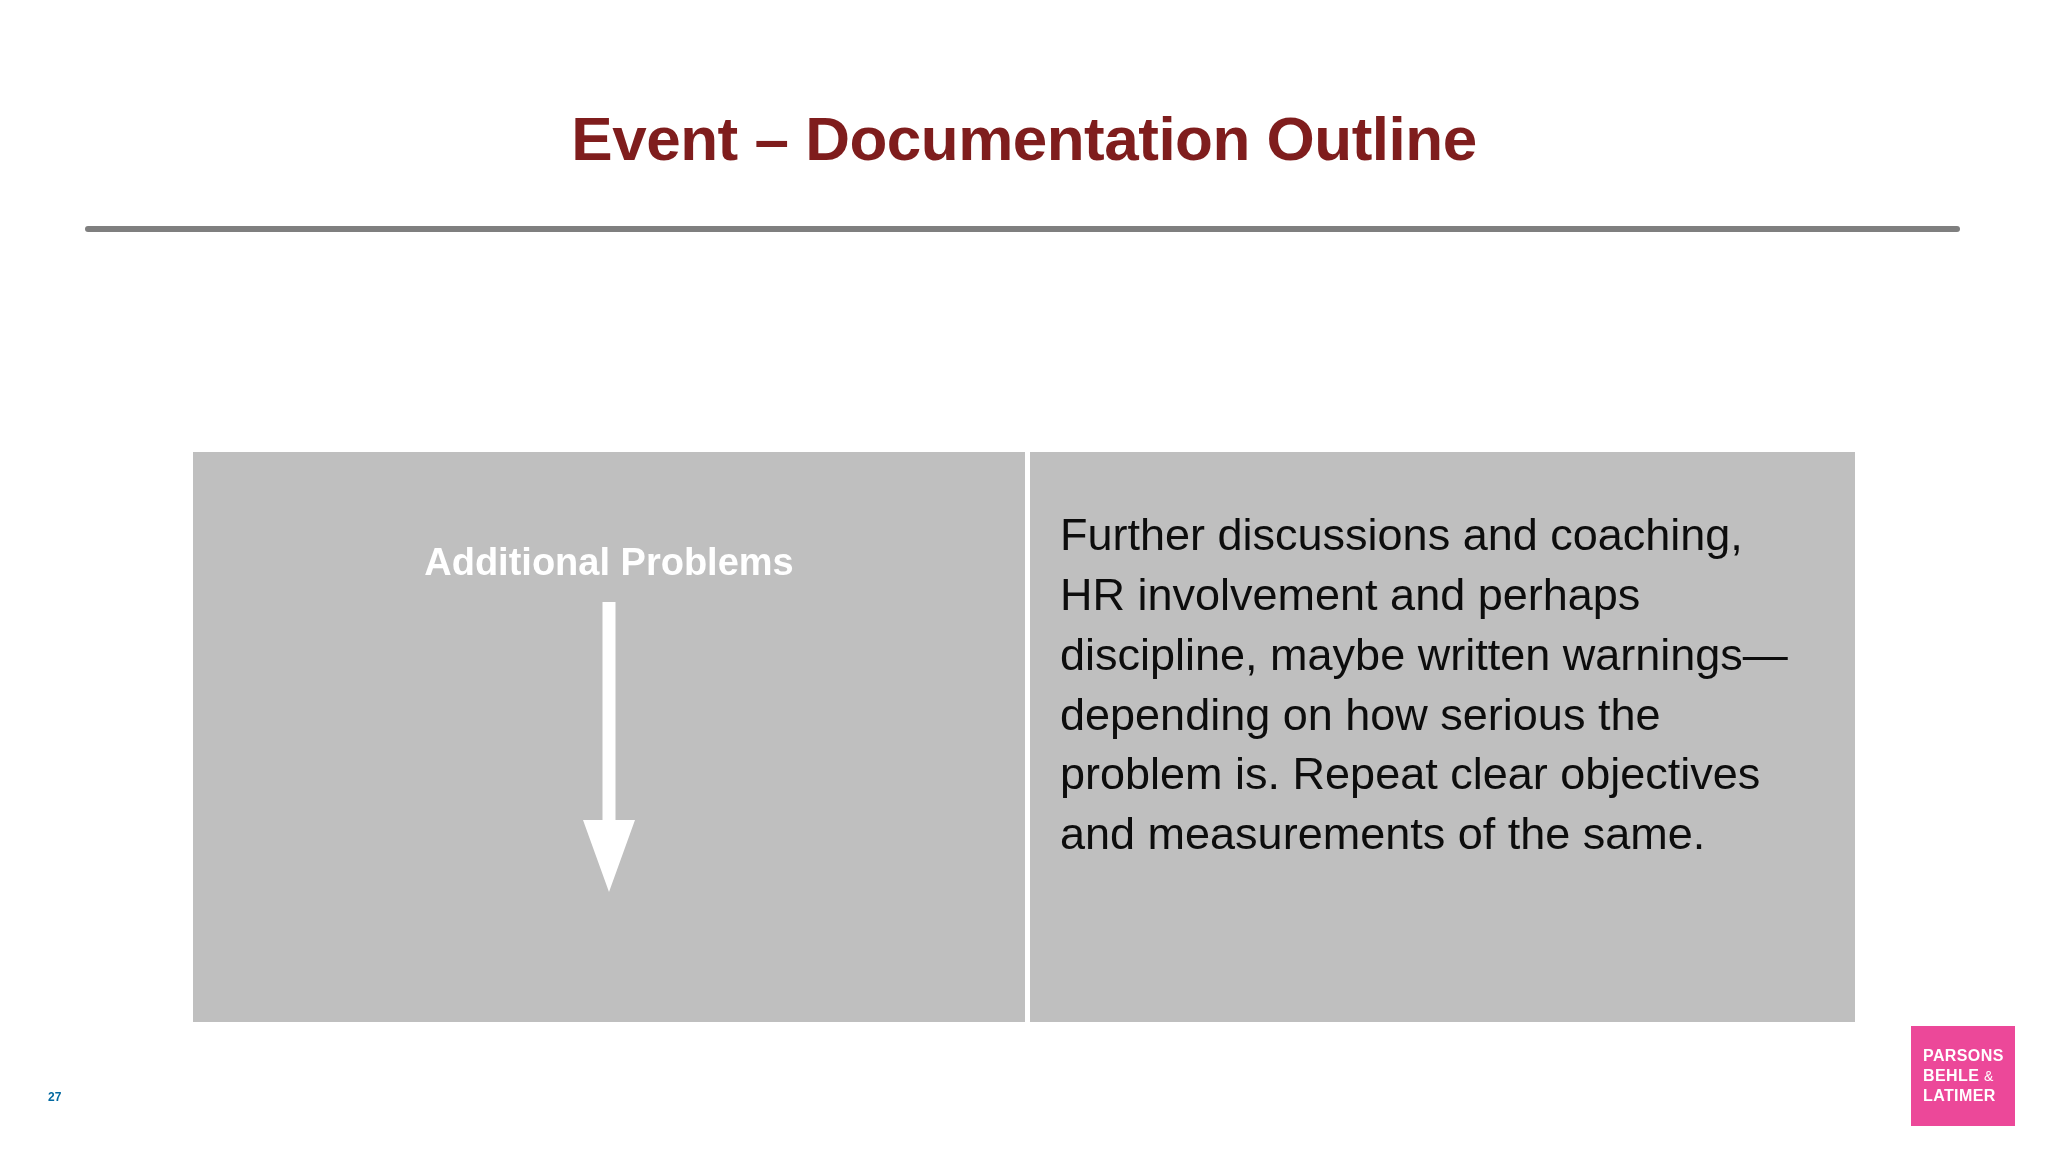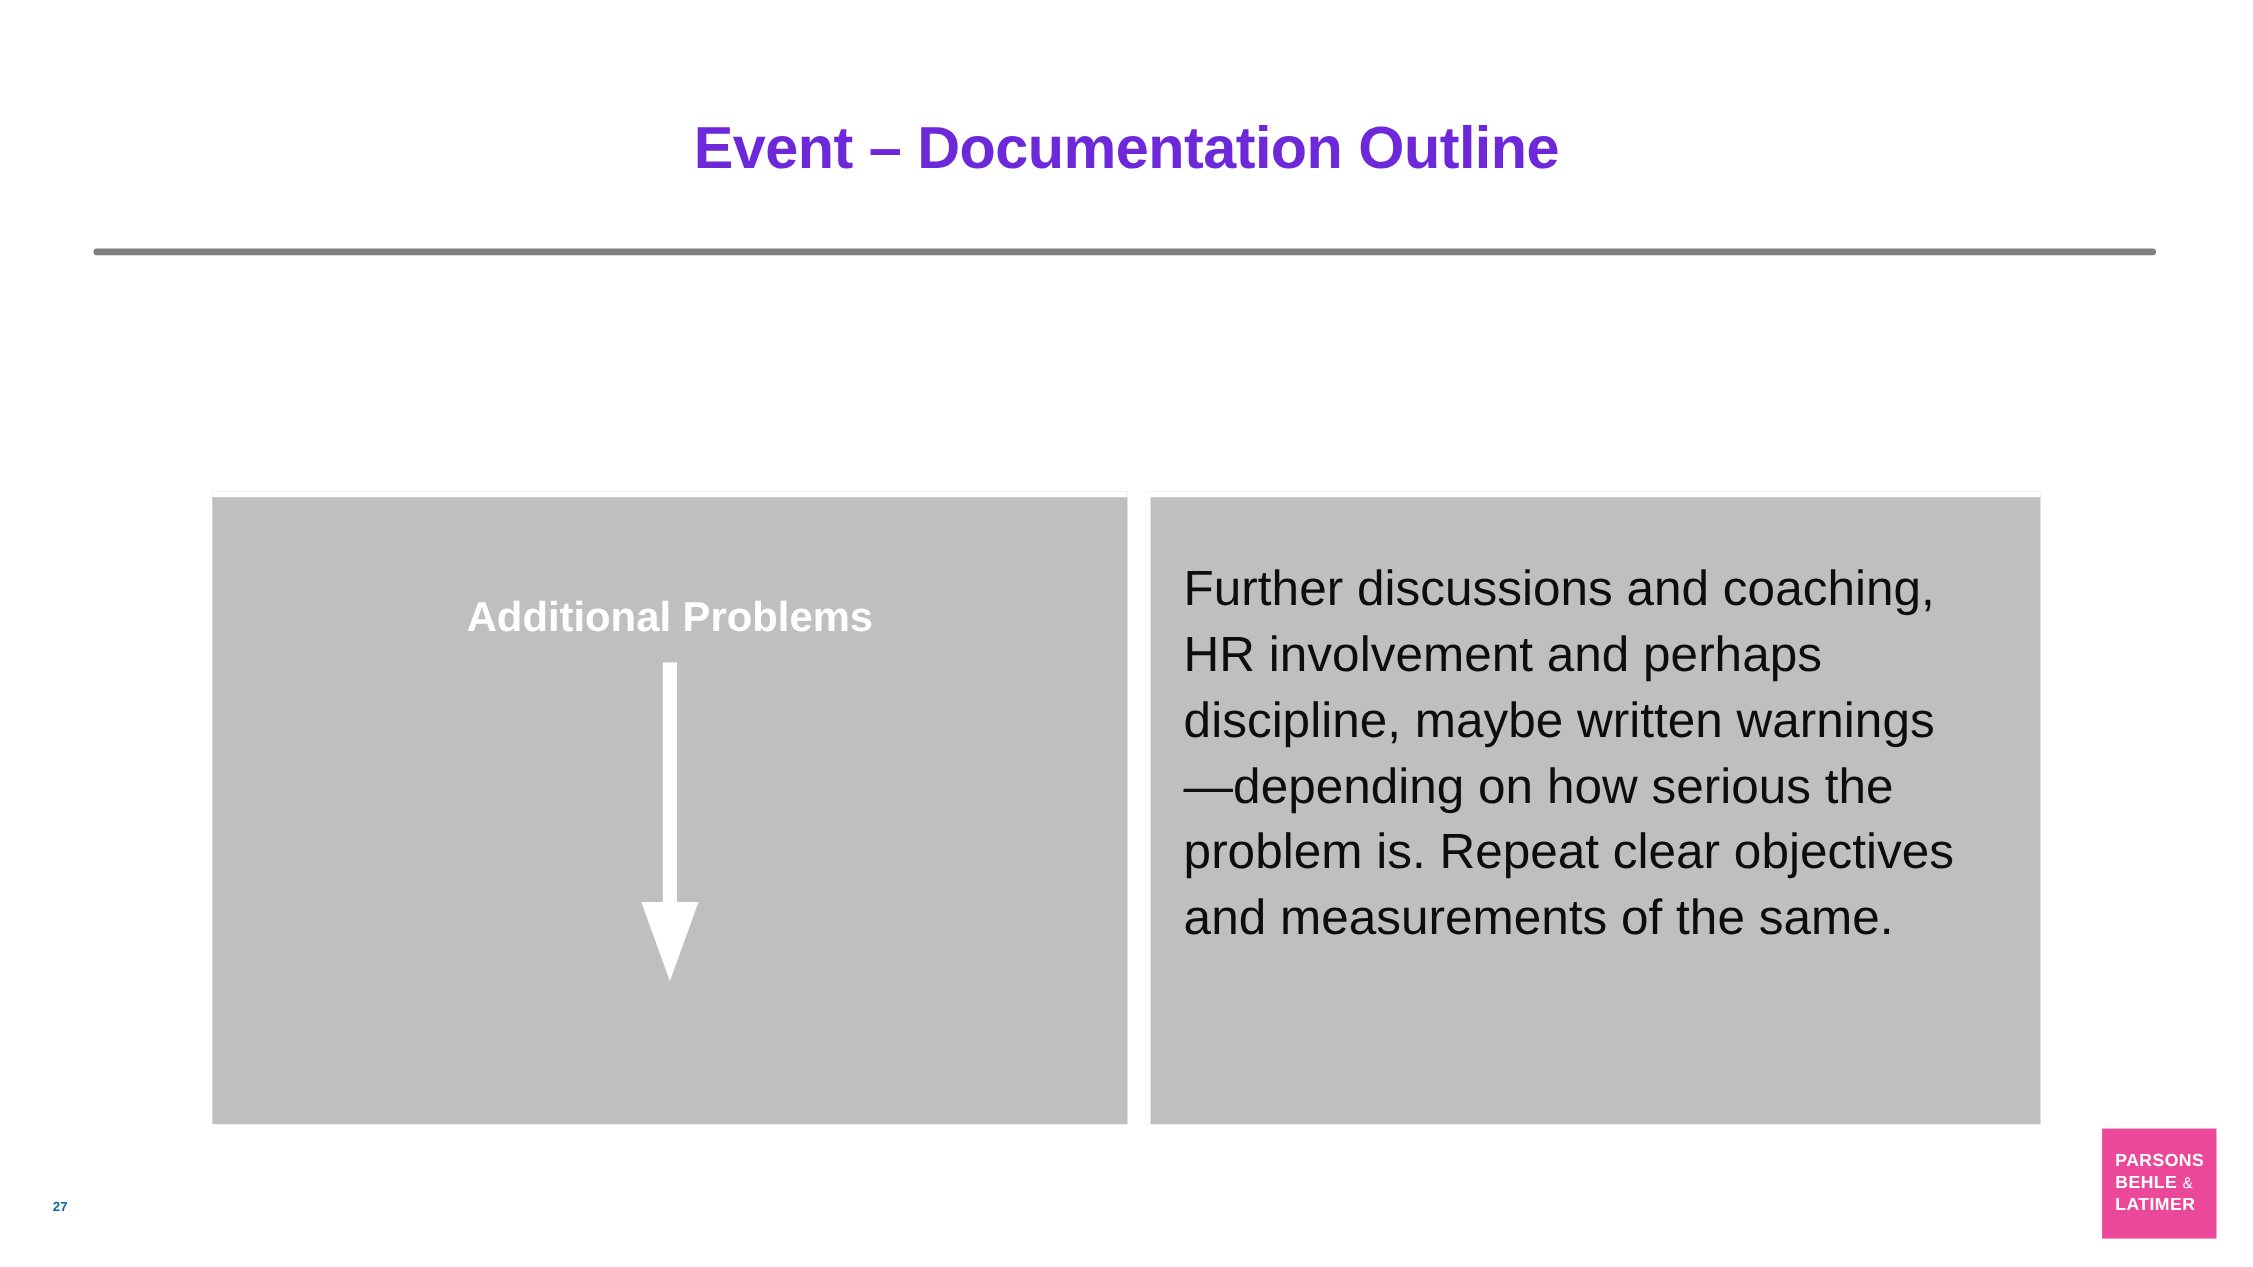--- a/index.html
+++ b/index.html
@@ -18,23 +18,23 @@
     overflow: hidden;
   }
 
   
   .slide-title {
     position: absolute;
     left: 85px;
     top: 108px;
     width: 1878px;
     text-align: center;
-    font-size: 54px;
-    font-weight: bold;
-    color: #6d28d9;
+    font-size: 62px;
+    font-weight: bold;
+    color: #7f1d1d;
     letter-spacing: -0.5px;
     line-height: 1.0;
     white-space: nowrap;
   }
 
   
   .title-rule {
     position: absolute;
     left: 85px;
     top: 226px;
@@ -55,21 +55,20 @@
     flex-direction: column;
   }
   .table-head-row {
     display: flex;
     height: 190px;
     flex: 0 0 190px;
   }
   .table-body-row {
     display: flex;
     flex: 1 1 auto;
-    gap: 16px;
   }
 
   .th-cell {
     background: #4d6f61;
     color: #ffffff;
     font-size: 37px;
     font-weight: bold;
     display: flex;
     align-items: center;
     justify-content: center;

